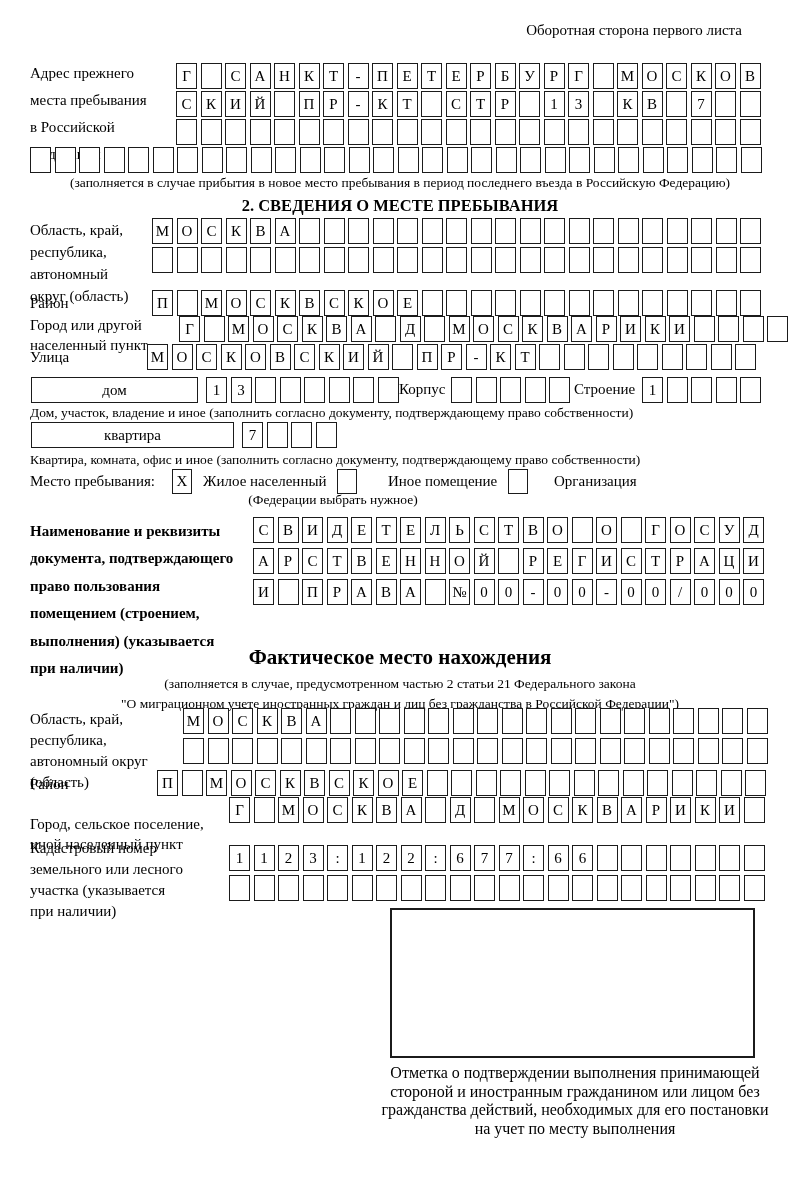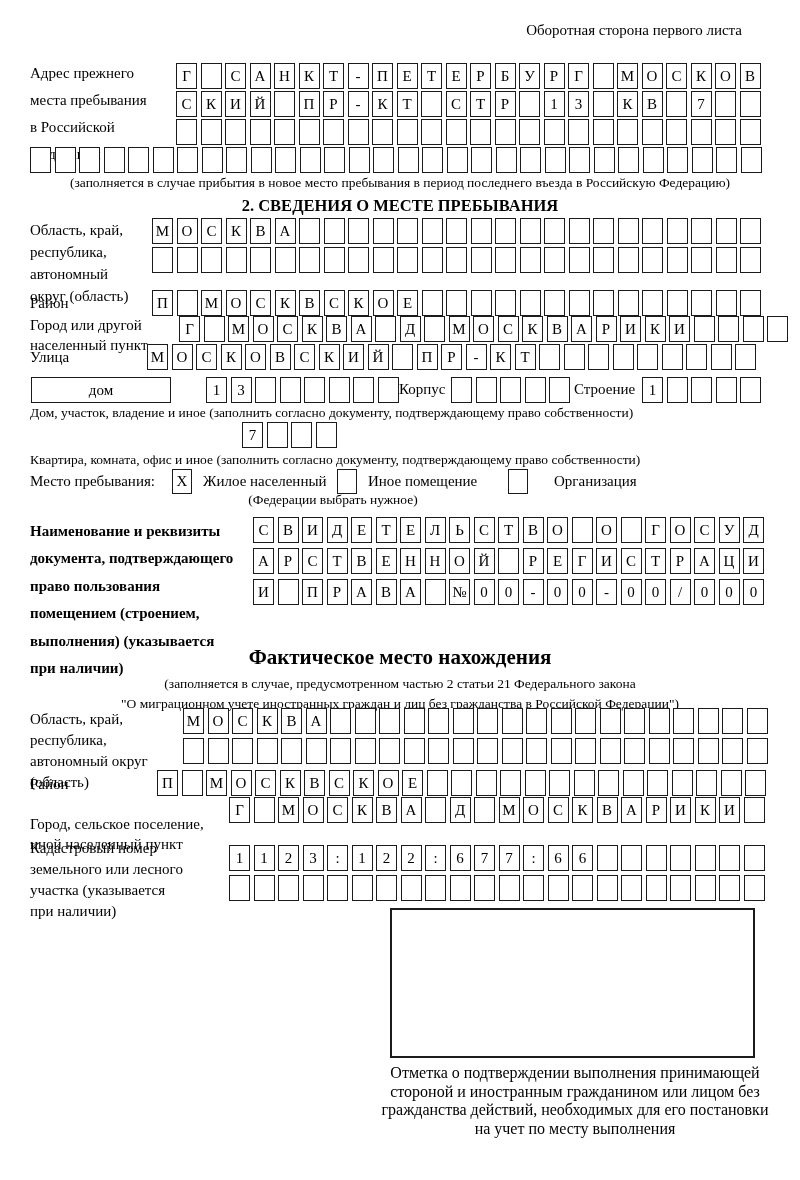--- a/index.html
+++ b/index.html
@@ -295,21 +295,21 @@
       <div class="cbox"></div>
       <div class="cbox"></div>
       <div class="cbox"></div>
       <div class="cbox"></div>
       <div class="cbox"></div>
       <div class="cbox"></div>
       <div class="cbox"></div>
       <div class="cbox"></div>
     </div>
 
-  <div class="abs widebox" style="left:31px;top:377px;width:140px;">дом</div>
+  <div class="abs widebox" style="left:31px;top:377px;width:167px;">дом</div>
   <div class="abs boxrow" style="left:206px;top:377px;">
       <div class="cbox">1</div>
       <div class="cbox">3</div>
       <div class="cbox"></div>
       <div class="cbox"></div>
       <div class="cbox"></div>
       <div class="cbox"></div>
       <div class="cbox"></div>
       <div class="cbox"></div>
     </div>
@@ -324,33 +324,34 @@
   <div class="abs label" style="left:574px;top:379px;">Строение</div>
   <div class="abs boxrow" style="left:642px;top:377px;">
       <div class="cbox">1</div>
       <div class="cbox"></div>
       <div class="cbox"></div>
       <div class="cbox"></div>
       <div class="cbox"></div>
     </div>
   <div class="abs note" style="left:30px;top:405px;">Дом, участок, владение и иное (заполнить согласно документу, подтверждающему право собственности)</div>
 
+  <div class="abs widebox" style="left:31px;top:422px;width:203px;">квартира</div>
   <div class="abs boxrow" style="left:242px;top:422px;">
       <div class="cbox">7</div>
       <div class="cbox"></div>
       <div class="cbox"></div>
       <div class="cbox"></div>
     </div>
   <div class="abs note" style="left:30px;top:452px;">Квартира, комната, офис и иное (заполнить согласно документу, подтверждающему право собственности)</div>
 
   <div class="abs label" style="left:30px;top:471px;">Место пребывания:</div>
   <div class="abs chk" style="left:172px;top:469px;">X</div>
   <div class="abs label" style="left:203px;top:471px;">Жилое населенный</div>
   <div class="abs chk" style="left:337px;top:469px;"></div>
-  <div class="abs label" style="left:368px;top:471px;">Иное помещение</div>
+  <div class="abs label" style="left:388px;top:471px;">Иное помещение</div>
   <div class="abs chk" style="left:508px;top:469px;"></div>
   <div class="abs label" style="left:554px;top:471px;">Организация</div>
   <div class="abs note" style="left:0;top:492px;width:666px;text-align:center;">(Федерации выбрать нужное)</div>
 
   <div class="abs label lh27b" style="left:30px;top:518px;width:220px;">
       <div>Наименование и реквизиты</div>
       <div>документа, подтверждающего</div>
       <div>право пользования</div>
       <div>помещением (строением,</div>
       <div>выполнения) (указывается</div>

